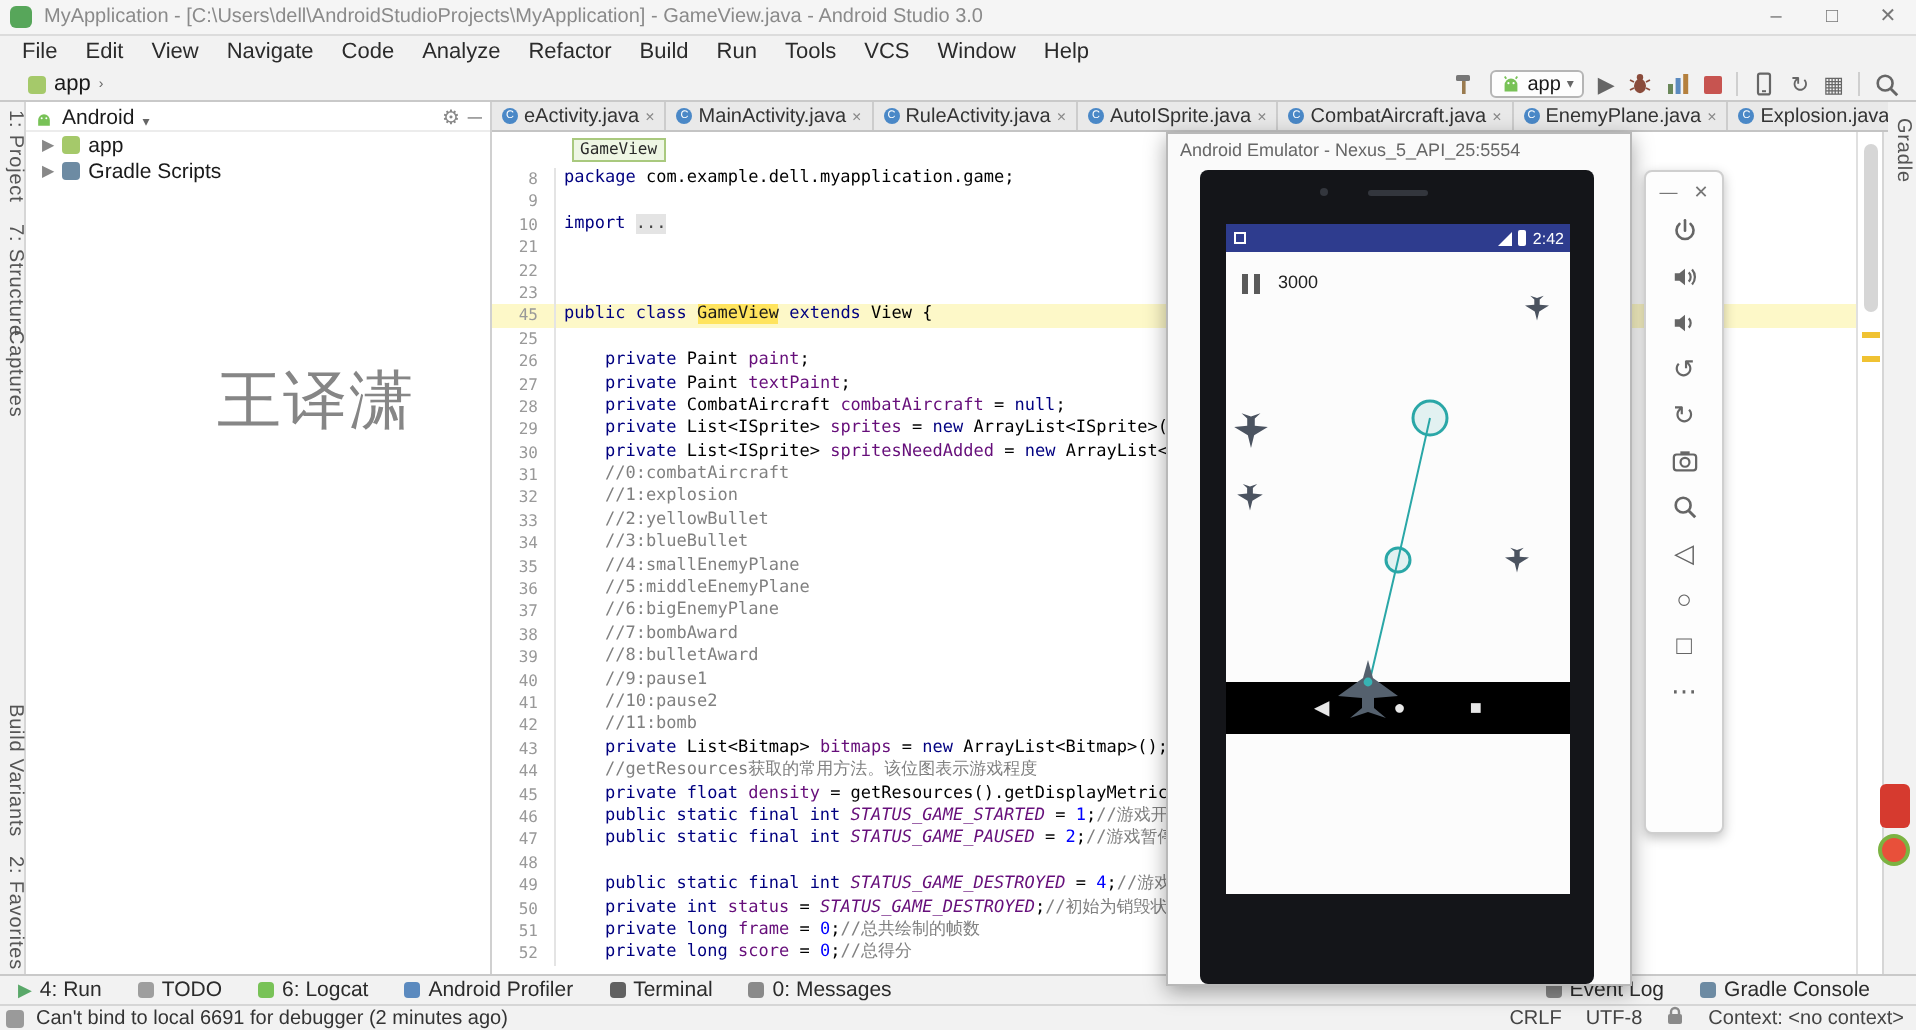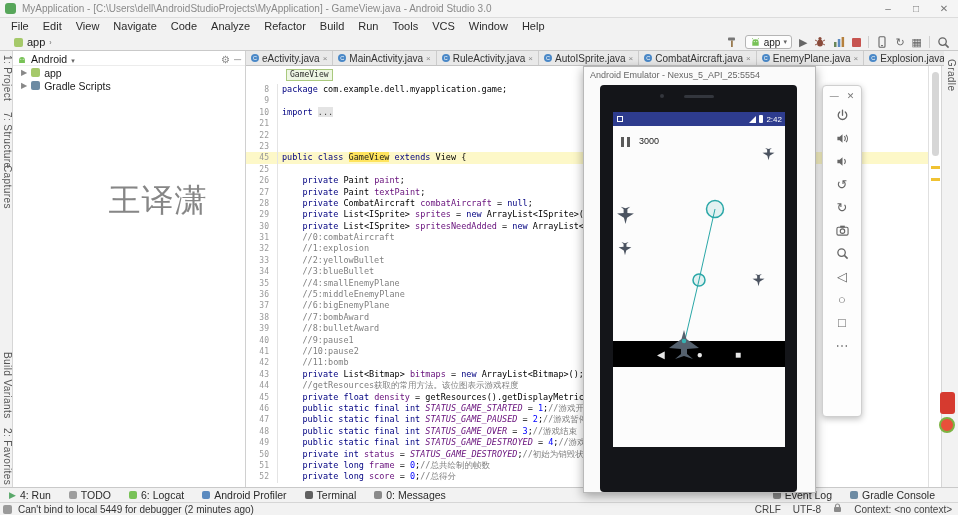--- a/index.html
+++ b/index.html
@@ -394,21 +394,20 @@
       <div class="code-row">
         <span class="ln">46</span>
         <span class="code"><span class="tok-k">    public static final int </span><span class="tok-sf">STATUS_GAME_STARTED</span><span class="tok-p"> = </span><span class="tok-n2">1</span><span class="tok-p">;</span><span class="tok-c">//游戏开始</span></span>
       </div>
       <div class="code-row">
         <span class="ln">47</span>
         <span class="code"><span class="tok-k">    public static final int </span><span class="tok-sf">STATUS_GAME_PAUSED</span><span class="tok-p"> = </span><span class="tok-n2">2</span><span class="tok-p">;</span><span class="tok-c">//游戏暂停</span></span>
       </div>
       <div class="code-row">
         <span class="ln">48</span>
-        <span class="code"><span class="tok-k">    public static final int </span><span class="tok-sf">STATUS_GAME_OVER</span><span class="tok-p"> = </span><span class="tok-n2">3</span><span class="tok-p">;</span><span class="tok-c">//游戏结束</span></span>
       </div>
       <div class="code-row">
         <span class="ln">49</span>
         <span class="code"><span class="tok-k">    public static final int </span><span class="tok-sf">STATUS_GAME_DESTROYED</span><span class="tok-p"> = </span><span class="tok-n2">4</span><span class="tok-p">;</span><span class="tok-c">//游戏销毁</span></span>
       </div>
       <div class="code-row">
         <span class="ln">50</span>
         <span class="code"><span class="tok-k">    private int </span><span class="tok-f">status</span><span class="tok-p"> = </span><span class="tok-sf">STATUS_GAME_DESTROYED</span><span class="tok-p">;</span><span class="tok-c">//初始为销毁状态</span></span>
       </div>
       <div class="code-row">
@@ -587,21 +586,21 @@
       </div>
       <div class="tw-btn">
         <span class="tw-ico" style="background: rgb(109, 139, 163);"></span>
         <span>Gradle Console</span>
       </div>
     </div>
 </div>
 
 <div id="statusbar" class="abs">
   <span id="sb-switcher"></span>
-  <span>Can't bind to local 5449 for debugger (2 minutes ago)</span>
+  <span>Can't bind to local 6691 for debugger (2 minutes ago)</span>
   <div class="right">
     <span>CRLF</span>
     <span>UTF-8</span>
     <span>
       <svg width="9" height="10" viewBox="0 0 9 10">
           <rect x="1" y="4" width="7" height="5" rx="1" fill="#8a8a8a"></rect>
           <path d="M2.5 4V3a2 2 0 0 1 4 0v1" fill="none" stroke="#8a8a8a" stroke-width="1.2"></path>
         </svg>
     </span>
     <span>Context: &lt;no context&gt;</span>

